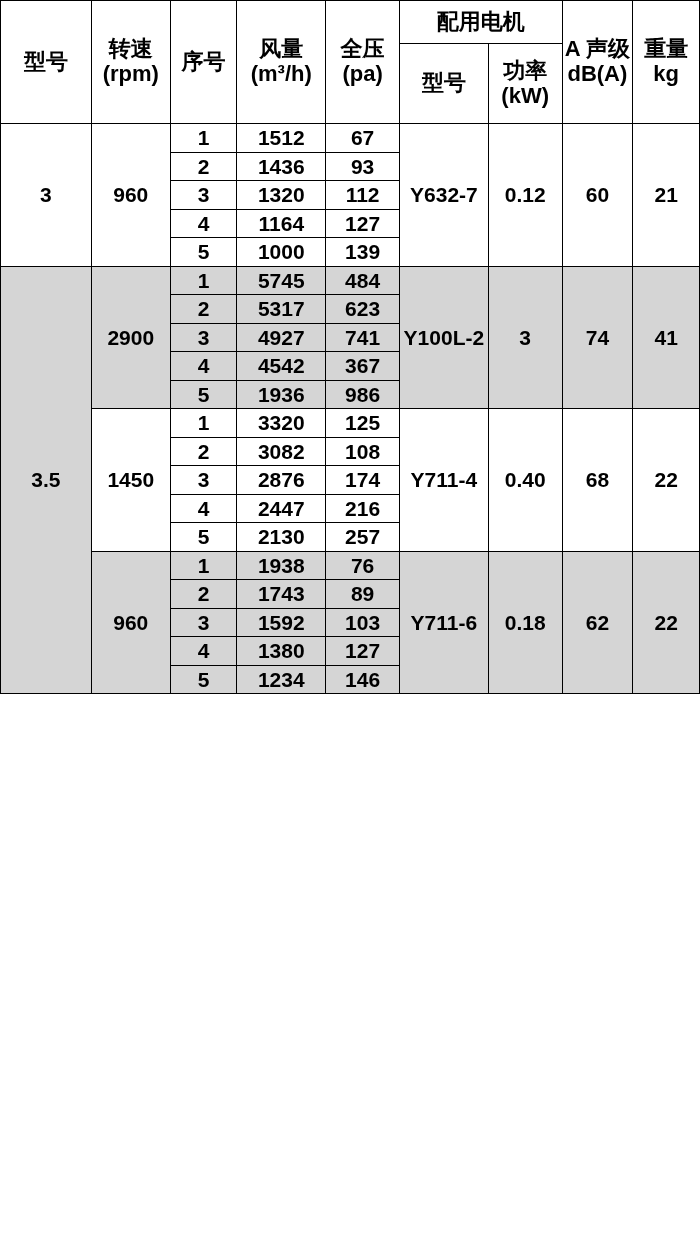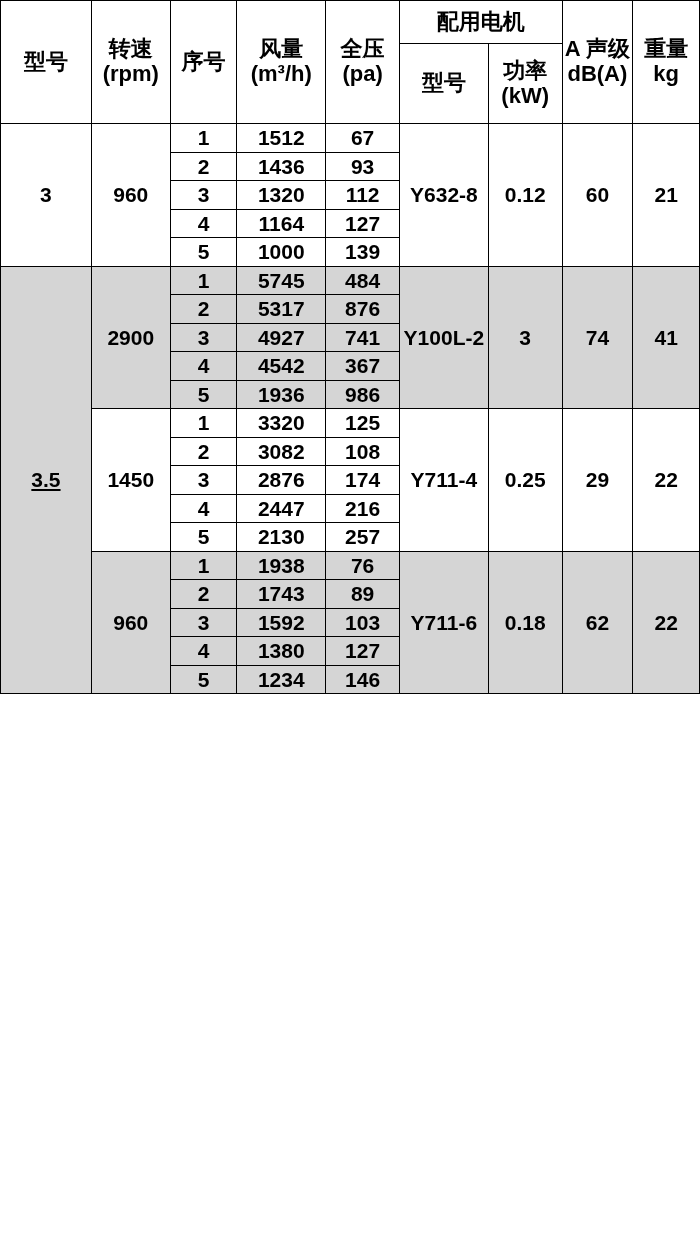--- a/index.html
+++ b/index.html
@@ -108,21 +108,21 @@
       </th>
     </tr>
   </thead>
   <tbody id="table-body">
       <tr>
         <td rowspan="5" style="background: rgb(255, 255, 255);">3</td>
         <td rowspan="5">960</td>
         <td>1</td>
         <td>1512</td>
         <td>67</td>
-        <td rowspan="5">Y632-8</td>
+        <td rowspan="5">Y632-7</td>
         <td rowspan="5">0.12</td>
         <td rowspan="5">60</td>
         <td rowspan="5">21</td>
       </tr>
       <tr>
         <td>2</td>
         <td>1436</td>
         <td>93</td>
       </tr>
       <tr>
@@ -134,34 +134,34 @@
         <td>4</td>
         <td>1164</td>
         <td>127</td>
       </tr>
       <tr>
         <td>5</td>
         <td>1000</td>
         <td>139</td>
       </tr>
       <tr class="shaded">
-        <td rowspan="15" style="background: rgb(255, 255, 255); text-decoration: underline;">3.5</td>
+        <td rowspan="15" style="background: rgb(255, 255, 255);">3.5</td>
         <td rowspan="5" class="shaded-cell">2900</td>
         <td class="shaded-cell">1</td>
         <td class="shaded-cell">5745</td>
         <td class="shaded-cell">484</td>
         <td rowspan="5" class="shaded-cell">Y100L-2</td>
         <td rowspan="5" class="shaded-cell">3</td>
         <td rowspan="5" class="shaded-cell">74</td>
         <td rowspan="5" class="shaded-cell">41</td>
       </tr>
       <tr class="shaded">
         <td class="shaded-cell">2</td>
         <td class="shaded-cell">5317</td>
-        <td class="shaded-cell">876</td>
+        <td class="shaded-cell">623</td>
       </tr>
       <tr class="shaded">
         <td class="shaded-cell">3</td>
         <td class="shaded-cell">4927</td>
         <td class="shaded-cell">741</td>
       </tr>
       <tr class="shaded">
         <td class="shaded-cell">4</td>
         <td class="shaded-cell">4542</td>
         <td class="shaded-cell">367</td>
@@ -170,22 +170,22 @@
         <td class="shaded-cell">5</td>
         <td class="shaded-cell">1936</td>
         <td class="shaded-cell">986</td>
       </tr>
       <tr>
         <td rowspan="5">1450</td>
         <td>1</td>
         <td>3320</td>
         <td>125</td>
         <td rowspan="5">Y711-4</td>
-        <td rowspan="5">0.25</td>
-        <td rowspan="5">29</td>
+        <td rowspan="5">0.40</td>
+        <td rowspan="5">68</td>
         <td rowspan="5">22</td>
       </tr>
       <tr>
         <td>2</td>
         <td>3082</td>
         <td>108</td>
       </tr>
       <tr>
         <td>3</td>
         <td>2876</td>

